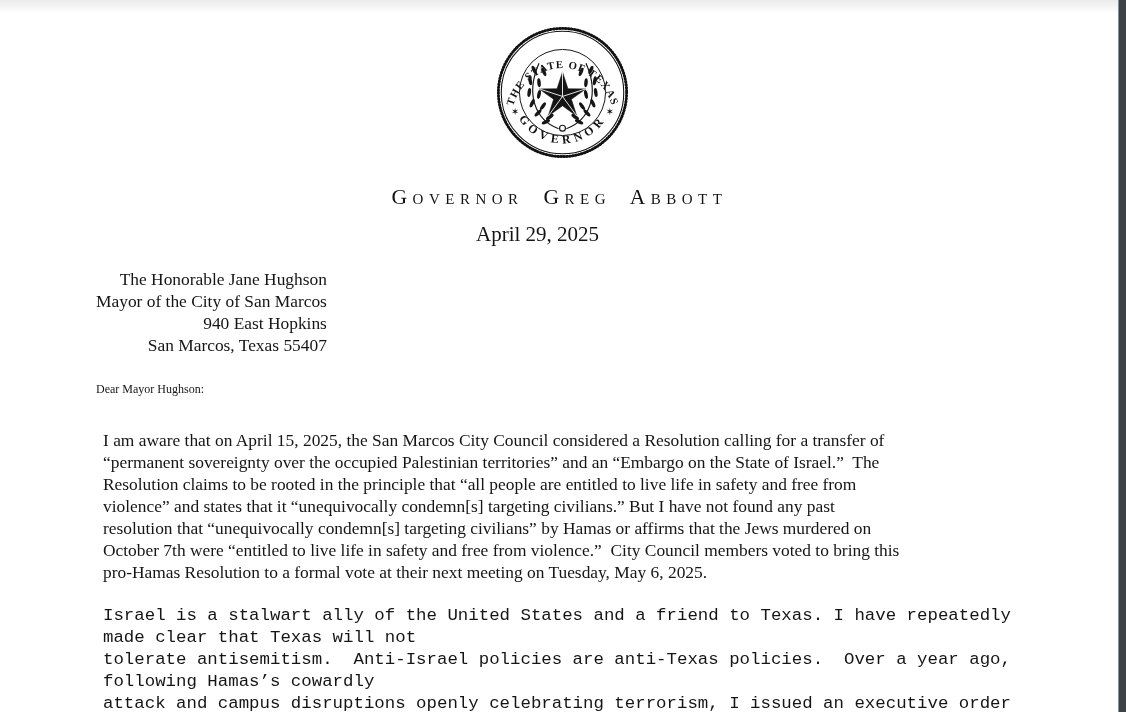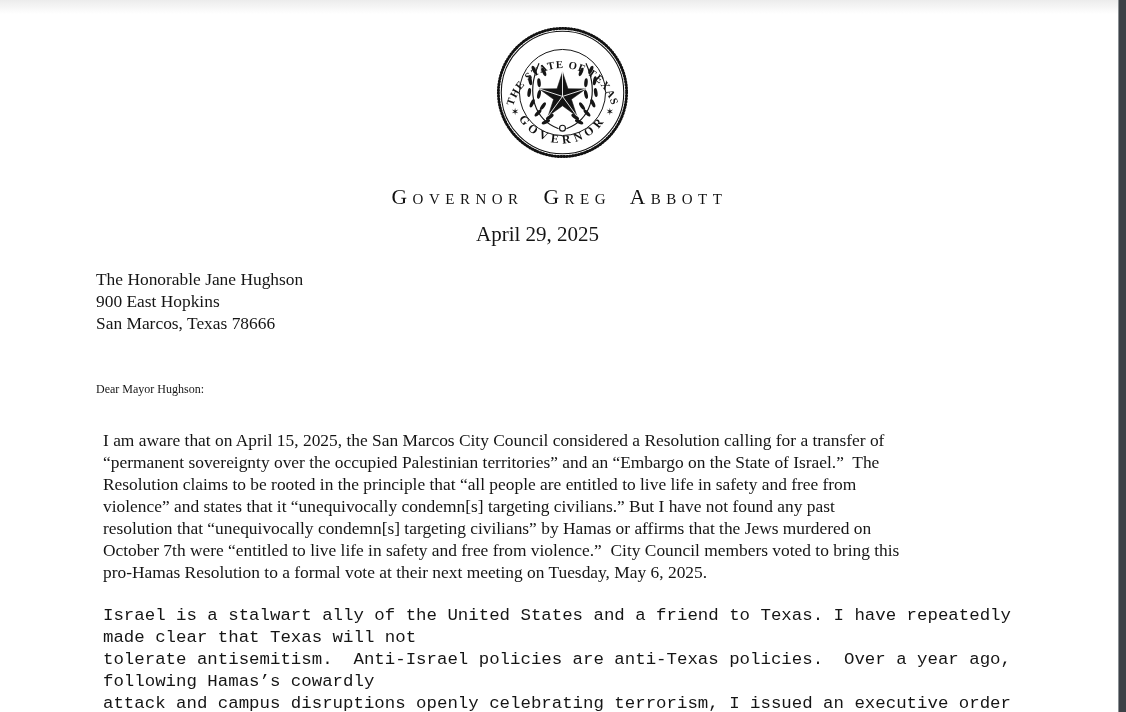--- a/index.html
+++ b/index.html
@@ -63,20 +63,21 @@
     left: 476px;
     font-size: 21px;
     line-height: 22px;
   }
   .recipient {
     position: absolute;
     top: 268px;
     left: 96px;
     font-size: 17.4px;
     line-height: 22px;
+    text-align: right;
   }
   .salutation {
     position: absolute;
     top: 378px;
     left: 96px;
     font-size: 12px;
     line-height: 22px;
   }
   .letter-body {
     position: absolute;
@@ -170,22 +171,23 @@
       </g>
     </svg>
   </div>
 
   <div class="letter-title">Governor Greg Abbott</div>
 
   <div class="letter-date">April 29, 2025</div>
 
   <div class="recipient">
     <div>The Honorable Jane Hughson</div>
-    <div>900 East Hopkins</div>
-    <div>San Marcos, Texas 78666</div>
+    <div>Mayor of the City of San Marcos</div>
+    <div>940 East Hopkins</div>
+    <div>San Marcos, Texas 55407</div>
   </div>
 
   <div class="salutation">Dear Mayor Hughson:</div>
 
   <div class="letter-body">
     <p>I am aware that on April 15, 2025, the San Marcos City Council considered a Resolution calling for a transfer of
 “permanent sovereignty over the occupied Palestinian territories” and an “Embargo on the State of Israel.”  The
 Resolution claims to be rooted in the principle that “all people are entitled to live life in safety and free from
 violence” and states that it “unequivocally condemn[s] targeting civilians.” But I have not found any past
 resolution that “unequivocally condemn[s] targeting civilians” by Hamas or affirms that the Jews murdered on

